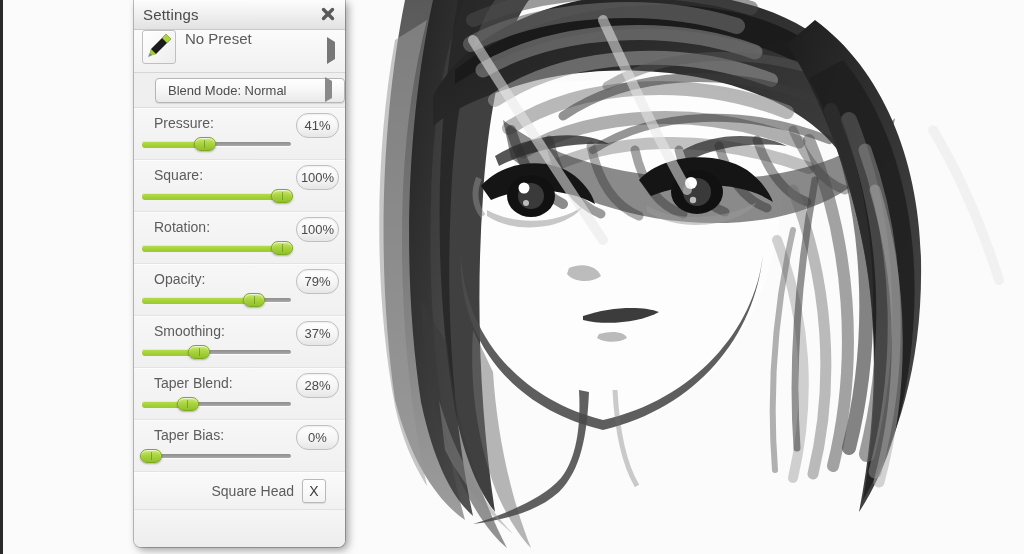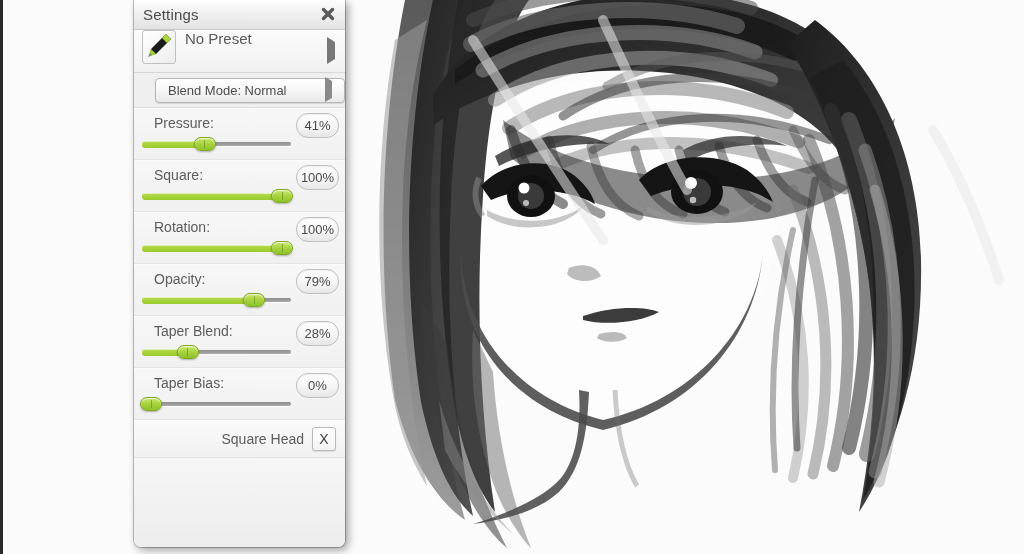--- a/index.html
+++ b/index.html
@@ -245,21 +245,21 @@
   .toggle-row {
     flex: 0 0 36px;
     height: 36px;
     position: relative;
     background: linear-gradient(to bottom, #fafafa 0%, #f1f1f1 100%);
     border-bottom: 1px solid #e2e2e2;
     border-top: 1px solid #fdfdfd;
     display: flex;
     align-items: center;
     justify-content: flex-end;
-    padding-right: 9px;
+    padding-right: 19px;
   }
   .toggle-label {
     font-size: 14px;
     color: #5c5c5c;
     margin-right: 8px;
   }
   .toggle-box {
     width: 24px;
     height: 24px;
     border: 1px solid #b9b9b9;
@@ -495,20 +495,29 @@
         <div class="slider-row">
           <span class="slider-label">Opacity:</span>
           <div class="value-box">79%</div>
           <div class="track-wrap">
             <div class="track-bg"></div>
             <div class="track-fill" style="width:112.49000000000001px"></div>
             <div class="thumb" style="left:112.49000000000001px"></div>
           </div>
         </div>
         <div class="slider-row">
+          <span class="slider-label">Smoothing:</span>
+          <div class="value-box">37%</div>
+          <div class="track-wrap">
+            <div class="track-bg"></div>
+            <div class="track-fill" style="width:57.47px"></div>
+            <div class="thumb" style="left:57.47px"></div>
+          </div>
+        </div>
+        <div class="slider-row">
           <span class="slider-label">Taper Blend:</span>
           <div class="value-box">28%</div>
           <div class="track-wrap">
             <div class="track-bg"></div>
             <div class="track-fill" style="width:45.68000000000001px"></div>
             <div class="thumb" style="left:45.68000000000001px"></div>
           </div>
         </div>
         <div class="slider-row">
           <span class="slider-label">Taper Bias:</span>

